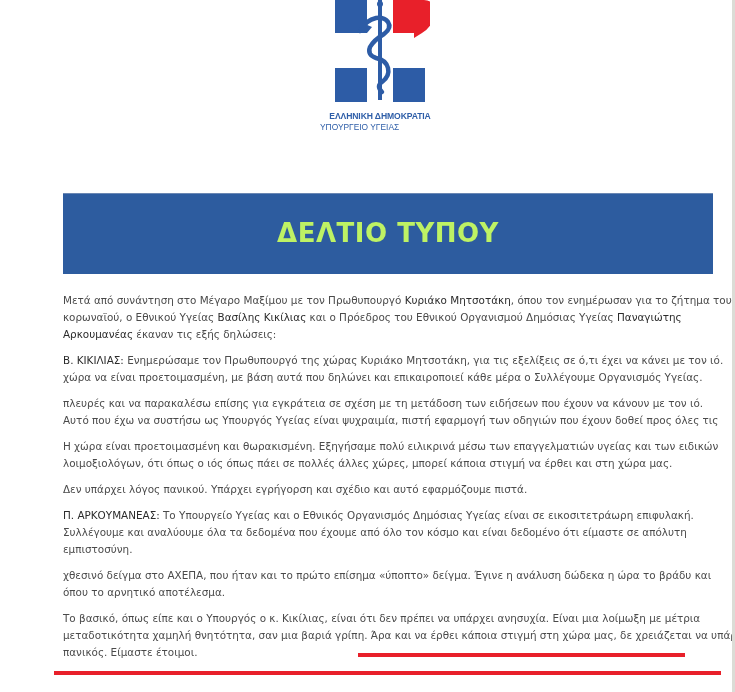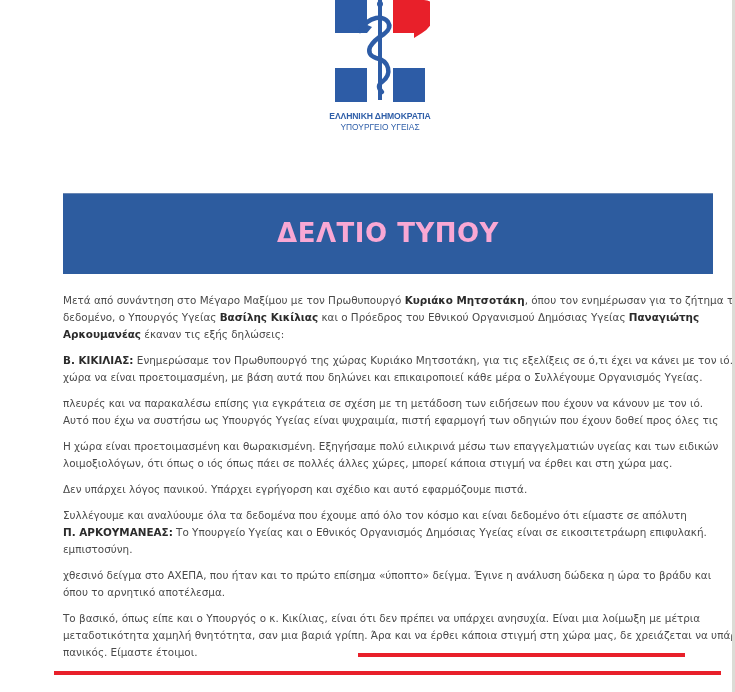--- a/index.html
+++ b/index.html
@@ -50,41 +50,40 @@
       font-size: 8.6px;
       color: #2e5ea8;
       letter-spacing: -0.1px;
       white-space: nowrap;
     }
     .logo-line2 {
       position: absolute;
       left: -10px;
       width: 120px;
       top: 122px;
-      text-align: center;
       font-family: "Liberation Sans", sans-serif;
       font-size: 8.4px;
       color: #2e5ea8;
       white-space: nowrap;
     }
     
     .banner {
       position: absolute;
       left: 63px;
       top: 193px;
       width: 650px;
       height: 80px;
       background: #2d5c9f;
       border-top: 1px solid #6a87b3;
       display: flex;
       align-items: center;
       justify-content: center;
     }
     .banner-title {
-      color: #f9a8d4;
+      color: #bef264;
       font-family: "DejaVu Sans", sans-serif;
       font-weight: bold;
       font-size: 26px;
       letter-spacing: 0.5px;
       margin-top: -2px;
     }
     
     .article {
       position: absolute;
       left: 63px;
@@ -94,21 +93,21 @@
       font-size: 10.4px;
       line-height: 17px;
       color: #4a4a4a;
     }
     .article p {
       margin: 0 0 9px 0;
       white-space: nowrap;
     }
     .article b {
       color: #2b2b2b;
-      font-weight: bold;
+      font-weight: normal;
     }
     .line { display: block; white-space: nowrap; }
     
     .mark {
       position: absolute;
       background: #e8202a;
       height: 4px;
     }
   </style>
 </head>
@@ -137,21 +136,21 @@
   </div>
 
   <div class="banner">
     <span class="banner-title">ΔΕΛΤΙΟ ΤΥΠΟΥ</span>
   </div>
 
   <div class="article">
 
     <p>
       <span class="line"><span>Μετά από συνάντηση στο Μέγαρο Μαξίμου με τον Πρωθυπουργό </span><b>Κυριάκο Μητσοτάκη</b><span>, όπου τον ενημέρωσαν για το ζήτημα του</span></span>
-      <span class="line"><span>δεδομένο, ο Υπουργός Υγείας </span><b>Βασίλης Κικίλιας</b><span> και ο Πρόεδρος του Εθνικού Οργανισμού Δημόσιας Υγείας </span><b>Παναγιώτης</b></span>
+      <span class="line"><span>κορωναϊού, ο Εθνικού Υγείας </span><b>Βασίλης Κικίλιας</b><span> και ο Πρόεδρος του Εθνικού Οργανισμού Δημόσιας Υγείας </span><b>Παναγιώτης</b></span>
       <span class="line"><b>Αρκουμανέας</b><span> έκαναν τις εξής δηλώσεις:</span></span>
     </p>
 
     <p>
       <span class="line"><b>Β. ΚΙΚΙΛΙΑΣ:</b><span> Ενημερώσαμε τον Πρωθυπουργό της χώρας Κυριάκο Μητσοτάκη, για τις εξελίξεις σε ό,τι έχει να κάνει με τον ιό.</span></span>
       <span class="line">χώρα να είναι προετοιμασμένη, με βάση αυτά που δηλώνει και επικαιροποιεί κάθε μέρα ο Συλλέγουμε Οργανισμός Υγείας.</span>
     </p>
 
     <p>
       <span class="line">πλευρές και να παρακαλέσω επίσης για εγκράτεια σε σχέση με τη μετάδοση των ειδήσεων που έχουν να κάνουν με τον ιό.</span>
@@ -161,22 +160,22 @@
     <p>
       <span class="line">Η χώρα είναι προετοιμασμένη και θωρακισμένη. Εξηγήσαμε πολύ ειλικρινά μέσω των επαγγελματιών υγείας και των ειδικών</span>
       <span class="line">λοιμοξιολόγων, ότι όπως ο ιός όπως πάει σε πολλές άλλες χώρες, μπορεί κάποια στιγμή να έρθει και στη χώρα μας.</span>
     </p>
 
     <p>
       <span class="line">Δεν υπάρχει λόγος πανικού. Υπάρχει εγρήγορση και σχέδιο και αυτό εφαρμόζουμε πιστά.</span>
     </p>
 
     <p>
+      <span class="line"><b>Π. ΑΡΚΟΥΜΑΝΕΑΣ:</b><span> Το Υπουργείο Υγείας και ο Εθνικός Οργανισμός Δημόσιας Υγείας είναι σε εικοσιτετράωρη επιφυλακή.</span></span>
       <span class="line">Συλλέγουμε και αναλύουμε όλα τα δεδομένα που έχουμε από όλο τον κόσμο και είναι δεδομένο ότι είμαστε σε απόλυτη</span>
-      <span class="line"><b>Π. ΑΡΚΟΥΜΑΝΕΑΣ:</b><span> Το Υπουργείο Υγείας και ο Εθνικός Οργανισμός Δημόσιας Υγείας είναι σε εικοσιτετράωρη επιφυλακή.</span></span>
       <span class="line">εμπιστοσύνη.</span>
     </p>
 
     <p>
       <span class="line">χθεσινό δείγμα στο ΑΧΕΠΑ, που ήταν και το πρώτο επίσημα «ύποπτο» δείγμα. Έγινε η ανάλυση δώδεκα η ώρα το βράδυ και</span>
       <span class="line">όπου το αρνητικό αποτέλεσμα.</span>
     </p>
 
     <p>
       <span class="line">Το βασικό, όπως είπε και ο Υπουργός ο κ. Κικίλιας, είναι ότι δεν πρέπει να υπάρχει ανησυχία. Είναι μια λοίμωξη με μέτρια</span>

